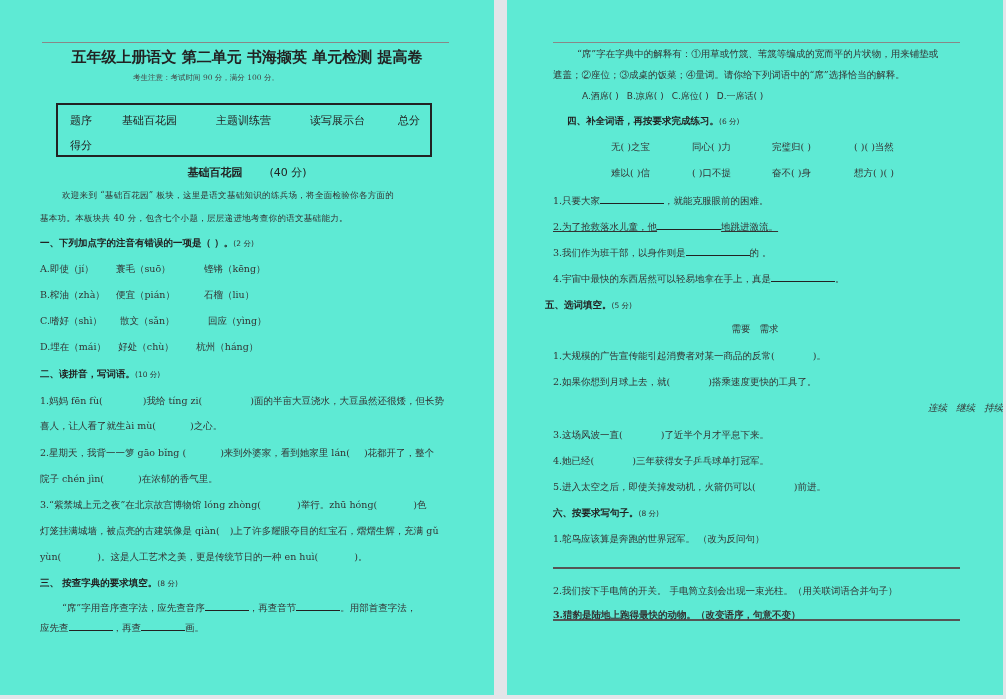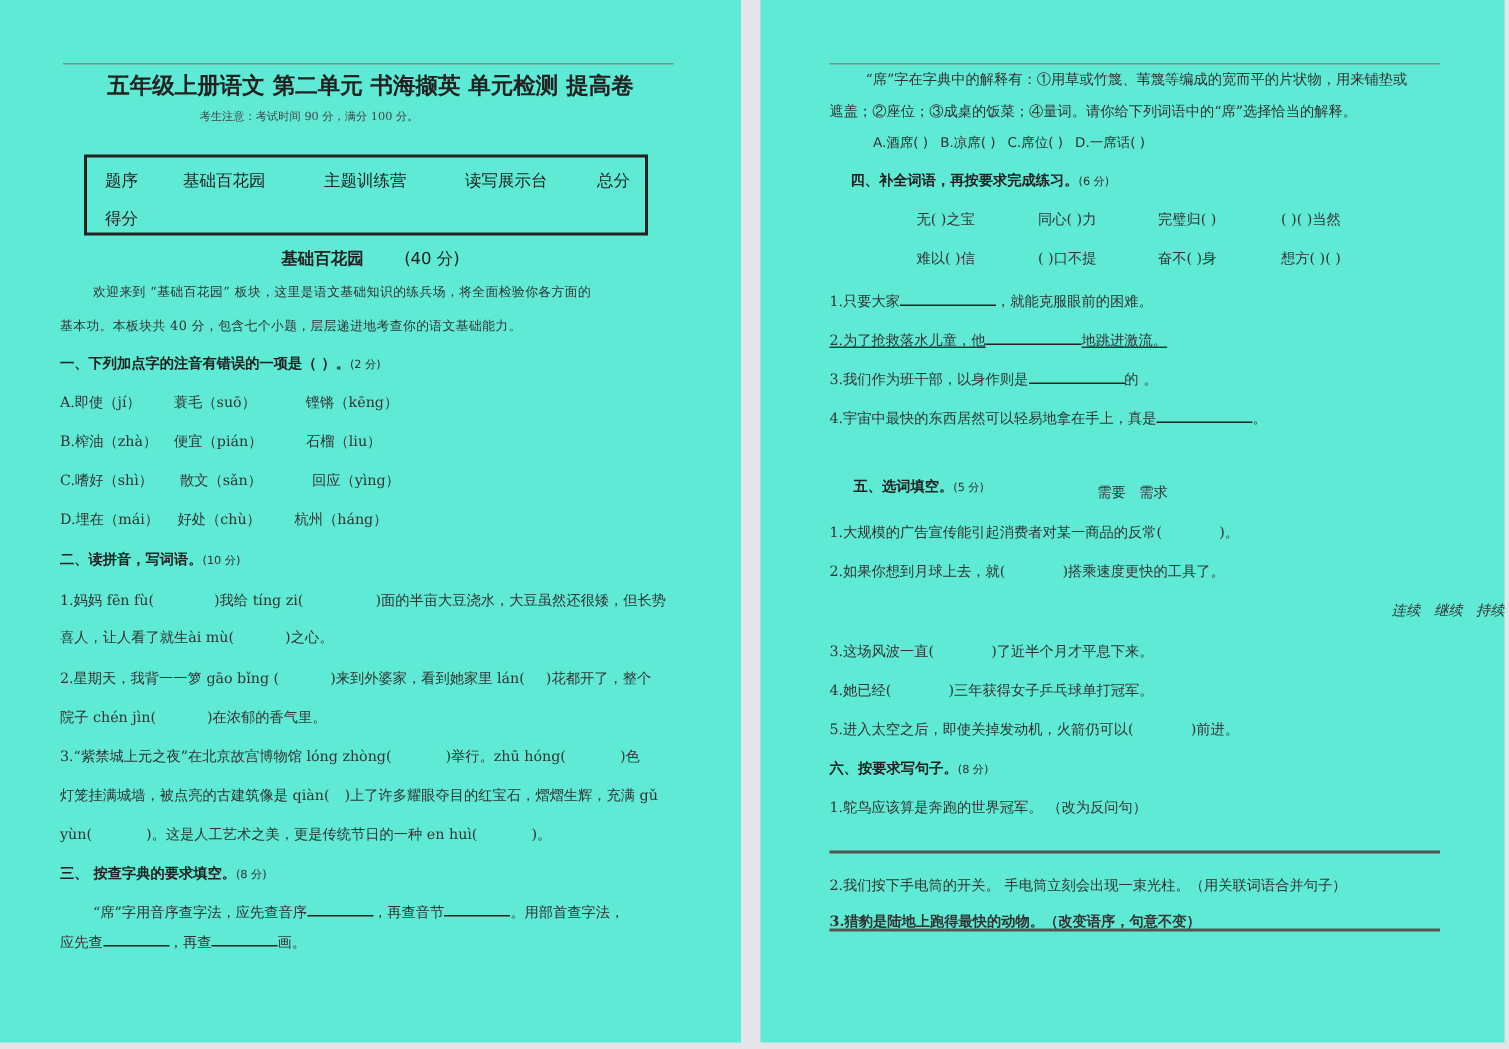--- a/index.html
+++ b/index.html
@@ -118,21 +118,21 @@
   <div class="abs line" style="left:46px;top:219px;text-decoration:underline;">
     <span>2.为了抢救落水儿童，他</span><span class="blank" style="width:64px;"></span><span>地跳进激流。</span>
   </div>
   <div class="abs line" style="left:46px;top:245px;">
     <span>3.我们作为班干部，以身作则是</span><span class="blank" style="width:64px;"></span><span>的 。</span>
   </div>
   <div class="abs line" style="left:46px;top:271px;">
     <span>4.宇宙中最快的东西居然可以轻易地拿在手上，真是</span><span class="blank" style="width:64px;"></span><span>。</span>
   </div>
 
-  <div class="abs line sans" style="left:62px;top:298px;margin-top:20px;">
+  <div class="abs line sans" style="left:38px;top:298px;">
     <span class="bold">五、选词填空。</span><span class="small">(5 分)</span>
   </div>
   <div class="abs line" style="left:0;width:496px;text-align:center;top:322px;white-space:pre;">需要   需求</div>
   <div class="abs line" style="left:46px;top:349px;">
     <span>1.大规模的广告宣传能引起消费者对某一商品的反常(</span><span class="paren" style="width:38px;"></span><span>)。</span>
   </div>
   <div class="abs line" style="left:46px;top:375px;">
     <span>2.如果你想到月球上去，就(</span><span class="paren" style="width:38px;"></span><span>)搭乘速度更快的工具了。</span>
   </div>
   <div class="abs line" style="left:0;width:496px;text-align:right;top:401px;white-space:pre;font-style:italic;">连续   继续   持续</div>

